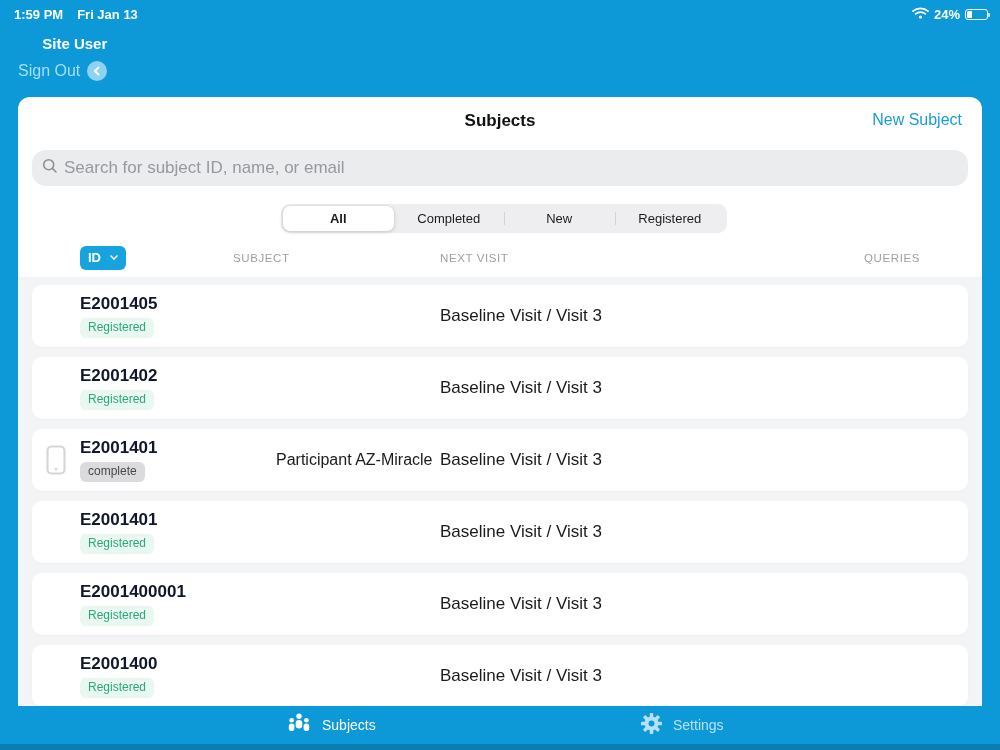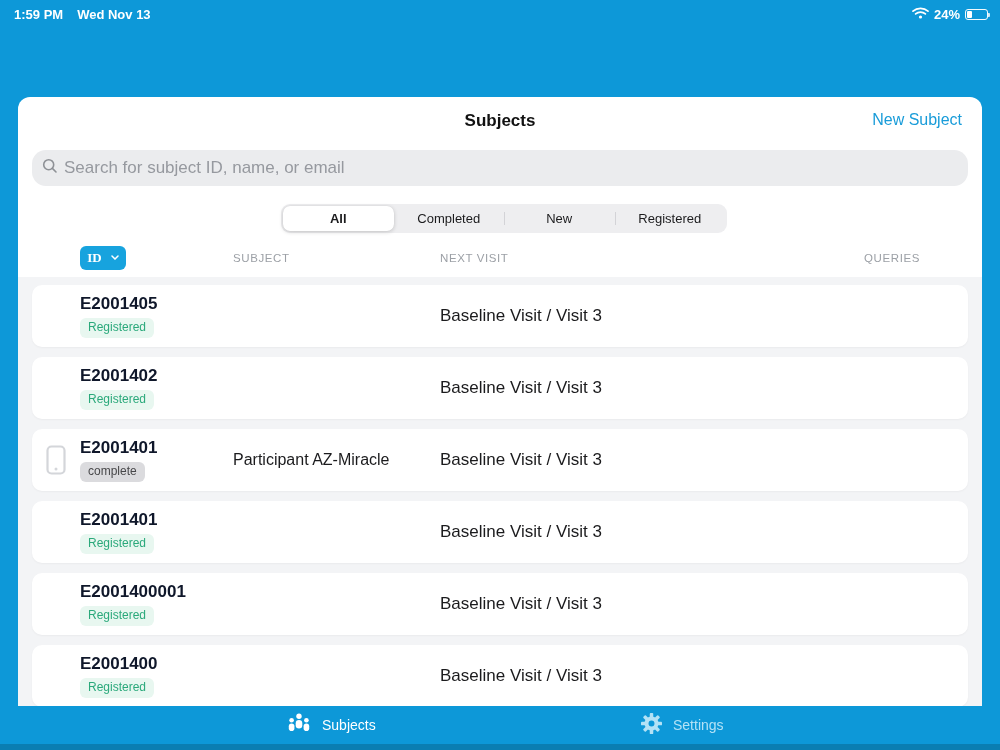--- a/index.html
+++ b/index.html
@@ -70,70 +70,81 @@
     box-shadow:0 1px 4px rgba(0,0,0,.18), 0 0 1px rgba(0,0,0,.08); }
   .segment.selected::before, .segment.selected + .segment::before { display:none; }
 
   
   .cols { display:grid; grid-template-columns:48px 153px 207px 1fr 110px; align-items:center; }
   .table-header { position:absolute; top:135px; left:14px; right:14px; height:45px; padding-top:6px; }
   .col-label { font-size:11.5px; letter-spacing:.6px; color:#9CA0A6; }
   .col-queries { text-align:right; padding-right:48px; }
   .id-btn { width:46px; height:24px; background:#17A3DE; border:none; border-radius:6px;
     color:#fff; font-size:13px; font-weight:700; display:flex; align-items:center;
-    justify-content:center; gap:9px; cursor:pointer; font-family:Liberation Serif, serif; }
+    justify-content:center; gap:9px; cursor:pointer; font-family:Liberation Sans, sans-serif; }
 
   .rows-area { position:absolute; top:180px; left:0; right:0; bottom:0;
     background:#F3F4F6; padding:8px 14px; }
   .row { height:62px; background:#fff; border-radius:10px; margin-bottom:10px;
     box-shadow:0 1px 2px rgba(0,0,0,.04); cursor:pointer; }
   .cell-id { display:flex; flex-direction:column; justify-content:center; align-items:flex-start; gap:4px; }
   .row-id { font-size:17px; font-weight:700; color:#0f172a; }
   .badge { font-size:12px; padding:3px 8px; border-radius:6px; line-height:1.1; }
   .badge-registered { color:#2BA97B; background:#E8F7F0; }
   .badge-complete  { color:#48484A; background:#DBDBDE; }
-  .cell-subject { display:flex; flex-direction:column; gap:2px; }
+  .cell-subject { display:flex; flex-direction:column; gap:2px;margin-left:43px; }
   .subj-name { font-size:16px; color:#1B1B1D; }
   .subj-email { font-size:13px; color:#A2A5AB; }
   .cell-visit { font-size:17px; color:#1B1B1D; }
   .cell-device { display:flex; align-items:center; justify-content:center; }
 
   
   .tabbar { position:absolute; left:0; right:0; bottom:6px; height:38px; background:#0D98D8;
     z-index:5; }
   .tab { position:absolute; top:0; height:38px; display:flex; align-items:center; gap:11px;
     font-size:14px; cursor:pointer; }
   .tab-subjects { left:287px; color:#fff; }
   .tab-settings { left:641px; color:#B3E2F6; }
   .bottom-strip { position:absolute; left:0; right:0; bottom:0; height:6px; background:#0A7EB2; z-index:6; }
 </style>
 </head>
 <body>
 
 <div class="statusbar">
   <div class="statusbar-left">
     <span>1:59 PM</span>
-    <span>Wed Nov 13</span>
+    <span>Fri Jan 13</span>
   </div>
   <div class="statusbar-right">
     <span>
       <svg width="17" height="12" viewBox="0 0 17 12" fill="none">
         <path d="M1 4.2 C5.2 .4 11.8 .4 16 4.2" stroke="#fff" stroke-width="1.7" stroke-linecap="round"></path>
         <path d="M3.6 6.9 C6.4 4.4 10.6 4.4 13.4 6.9" stroke="#fff" stroke-width="1.7" stroke-linecap="round"></path>
         <circle cx="8.5" cy="10" r="1.6" fill="#fff"></circle>
       </svg>
     </span>
     <span>24%</span>
     <span class="batt">
         <span class="batt-fill"></span>
       </span>
   </div>
 </div>
 
 <div class="appheader">
+  <div class="header-right">
+    <div class="user-label">Site User</div>
+    <div class="signout">
+      <span>Sign Out</span>
+      <span class="signout-circle">
+        <svg width="12" height="12" viewBox="0 0 12 12" fill="none">
+          <path d="M7.5 2.5 L3.8 6 L7.5 9.5" stroke="#fff" stroke-width="2" stroke-linecap="round" stroke-linejoin="round"></path>
+        </svg>
+      </span>
+    </div>
+  </div>
 </div>
 
 <div class="card">
 
   <div class="card-title-row">
     <div class="card-title">Subjects</div>
     <div class="new-subject">New Subject</div>
   </div>
 
   <div class="search-wrap">

